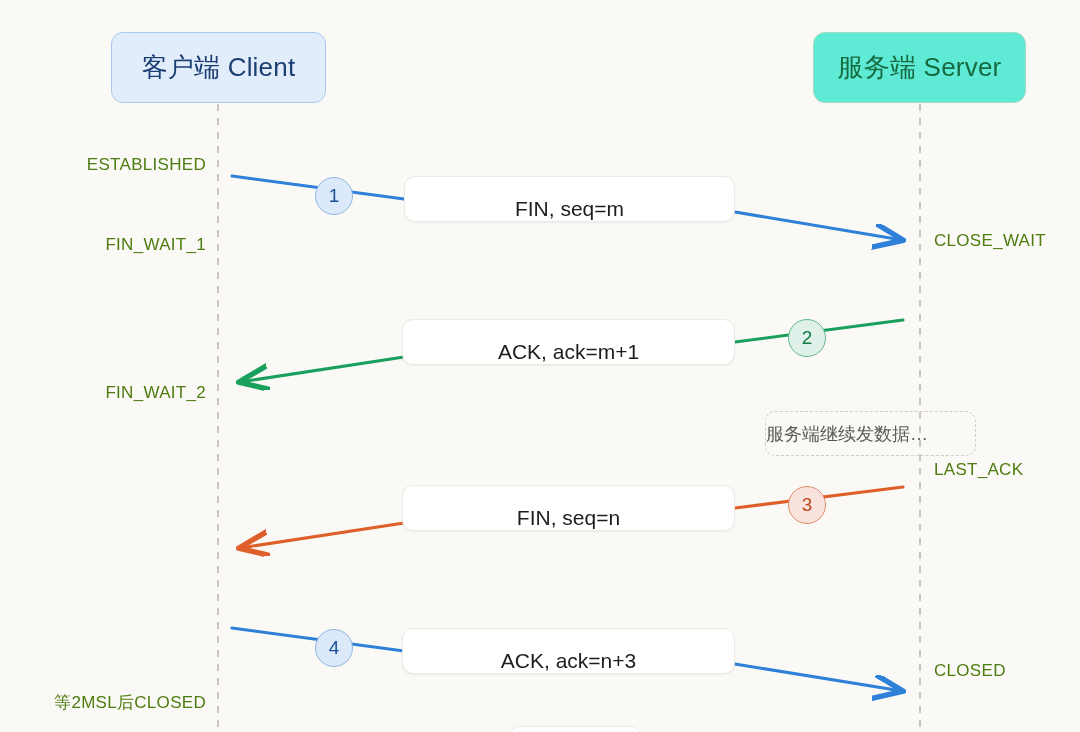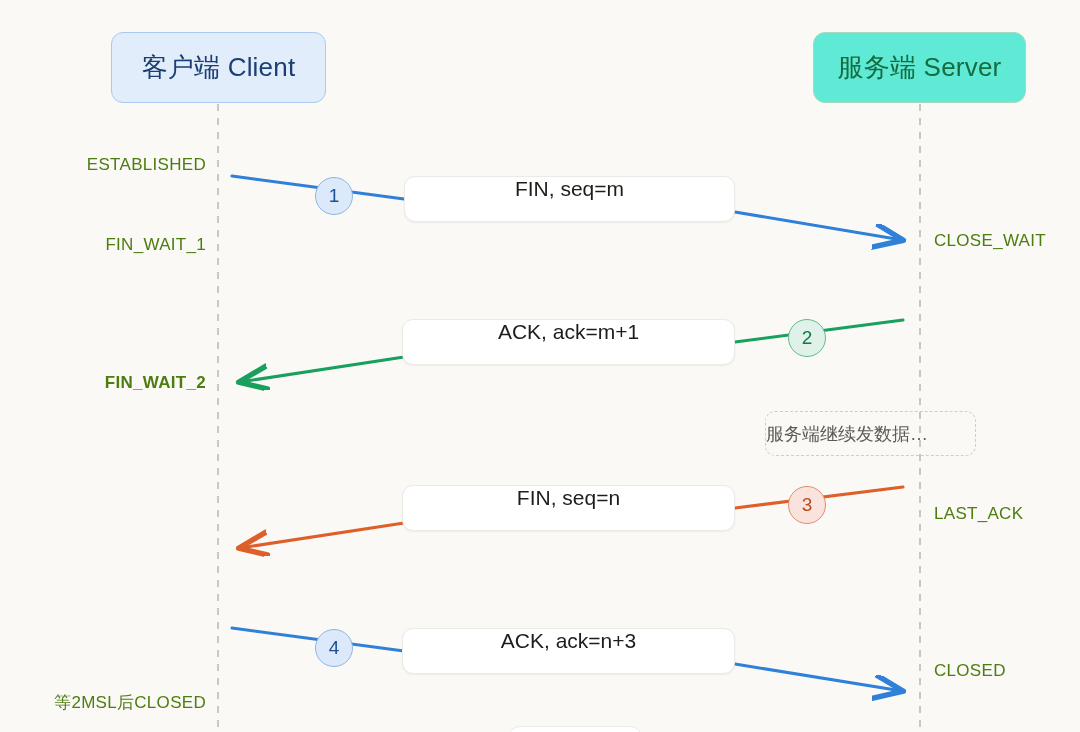--- a/index.html
+++ b/index.html
@@ -60,21 +60,21 @@
     white-space: nowrap;
     letter-spacing: .3px;
   }
   .state.left  { text-align: right; transform: translateY(-50%); }
   .state.right { text-align: left;  transform: translateY(-50%); }
   
   .msg-label {
     position: absolute;
     box-sizing: border-box;
     display: flex;
-    align-items: flex-start;
+    align-items: flex-end;
     justify-content: center;
     background: #ffffff;
     border: 1px solid #eceae4;
     border-radius: 11px;
     box-shadow: 0 1px 2px rgba(30,28,22,.06);
     font-size: 21px;
     color: #1d1d1b;
     white-space: nowrap;
   }
   
@@ -155,25 +155,25 @@
 
   <div class="participant client">
     <span>客户端 Client</span>
   </div>
   <div class="participant server">
     <span>服务端 Server</span>
   </div>
 
   <div class="state left" style="left:0; top:165px; width:206px;">ESTABLISHED</div>
   <div class="state left" style="left:0; top:245px; width:206px;">FIN_WAIT_1</div>
-  <div class="state left" style="left:0; top:383px; width:206px;font-weight:bold;">FIN_WAIT_2</div>
+  <div class="state left" style="left:0; top:393px; width:206px;">FIN_WAIT_2</div>
   <div class="state left" style="left:0; top:702px; width:206px;">等2MSL后CLOSED</div>
 
   <div class="state right" style="left:934px; top:241px; width:146px;">CLOSE_WAIT</div>
-  <div class="state right" style="left:934px; top:514px; width:146px;">LAST_ACK</div>
+  <div class="state right" style="left:934px; top:470px; width:146px;">LAST_ACK</div>
   <div class="state right" style="left:934px; top:671px; width:146px;">CLOSED</div>
 
   <div class="msg-label" style="left:404px; top:176px; width:331px; height:46px;">
     <span>FIN, seq=m</span>
   </div>
   <div class="msg-label" style="left:402px; top:319px; width:333px; height:46px;">
     <span>ACK, ack=m+1</span>
   </div>
   <div class="msg-label" style="left:402px; top:485px; width:333px; height:46px;">
     <span>FIN, seq=n</span>

